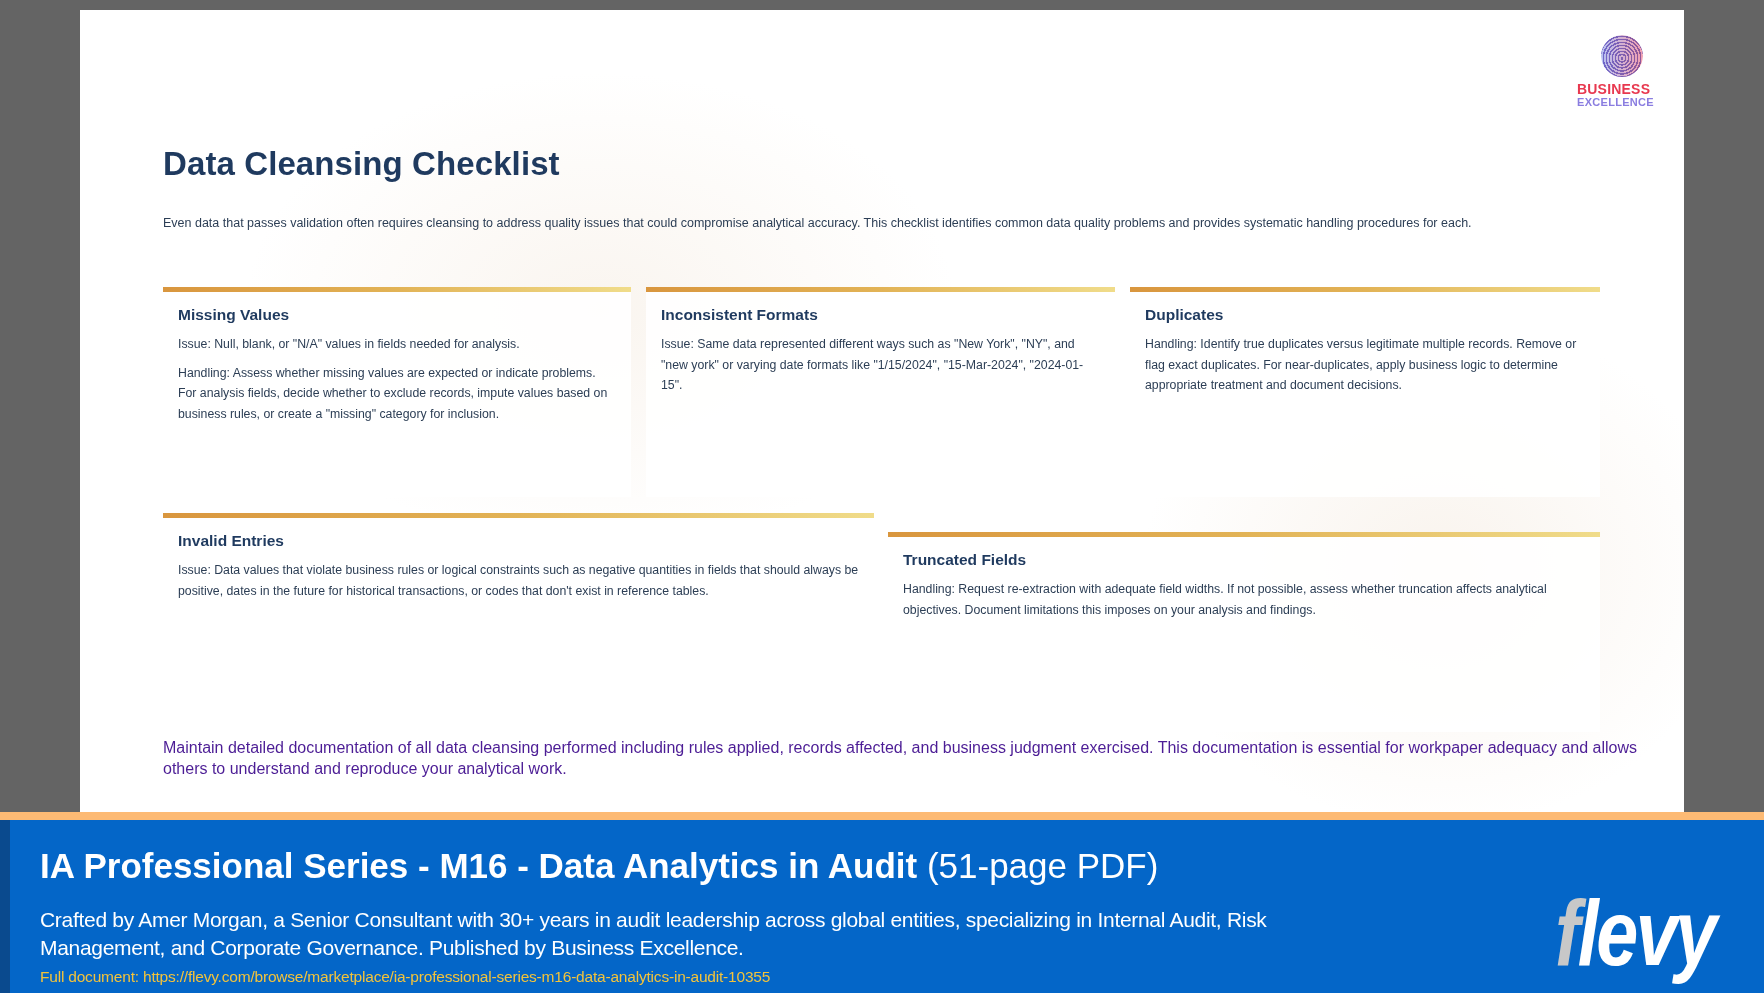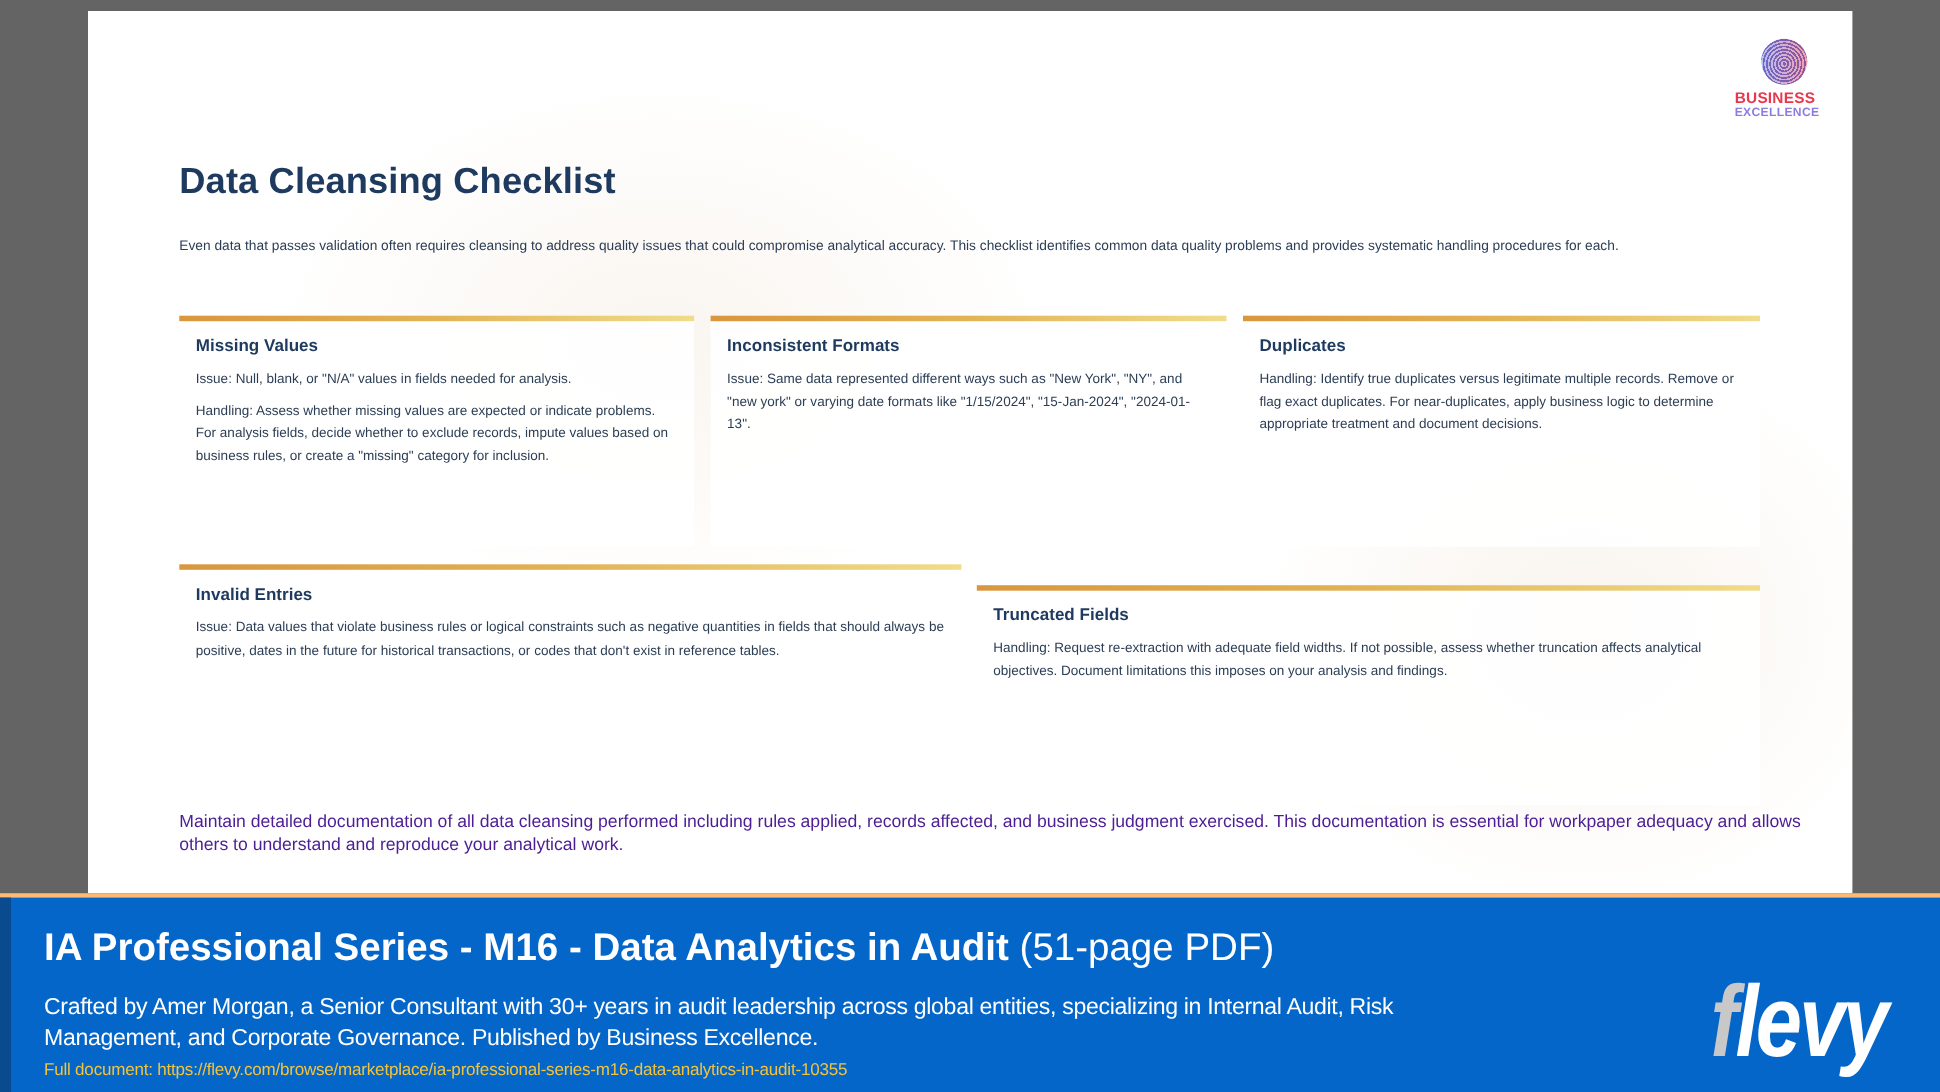--- a/index.html
+++ b/index.html
@@ -67,21 +67,21 @@
   .c4 { left: 83px; top: 503px; width: 711px; height: 200px; }
   .c5 { left: 808px; top: 522px; width: 712px; height: 200px; }
 
   .outro {
     position: absolute; left: 83px; top: 727px; width: 1480px;
     font-size: 16px; color: #4c1d95; line-height: 21px;
   }
 
   .footer {
     position: absolute; left: 0; top: 812px; width: 1764px; height: 181px;
-    background: #0466c8; border-top: 4px solid #fdba74;
+    background: #0466c8; border-top: 8px solid #fdba74;
   }
   .footer .edge { position: absolute; left: 0; top: 0; width: 10px; height: 100%; background: #0a4a8e; }
   .footer-title {
     position: absolute; left: 40px; top: 26px;
     font-size: 35px; color: #ffffff; white-space: nowrap;
   }
   .footer-title .bold { font-weight: bold; }
   .footer-title .light { font-weight: normal; }
   .footer-desc {
     position: absolute; left: 40px; top: 86px; width: 1240px;
@@ -118,21 +118,21 @@
   <div class="card c1">
     <div class="bar"></div>
     <div class="card-title">Missing Values</div>
     <p>Issue: Null, blank, or "N/A" values in fields needed for analysis.</p>
     <p>Handling: Assess whether missing values are expected or indicate problems. For analysis fields, decide whether to exclude records, impute values based on business rules, or create a "missing" category for inclusion.</p>
   </div>
 
   <div class="card c2">
     <div class="bar"></div>
     <div class="card-title">Inconsistent Formats</div>
-    <p>Issue: Same data represented different ways such as "New York", "NY", and "new york" or varying date formats like "1/15/2024", "15-Jan-2024", "2024-01-13".</p>
+    <p>Issue: Same data represented different ways such as "New York", "NY", and "new york" or varying date formats like "1/15/2024", "15-Mar-2024", "2024-01-15".</p>
   </div>
 
   <div class="card c3">
     <div class="bar"></div>
     <div class="card-title">Duplicates</div>
     <p>Handling: Identify true duplicates versus legitimate multiple records. Remove or flag exact duplicates. For near-duplicates, apply business logic to determine appropriate treatment and document decisions.</p>
   </div>
 
   <div class="card c4">
     <div class="bar"></div>

